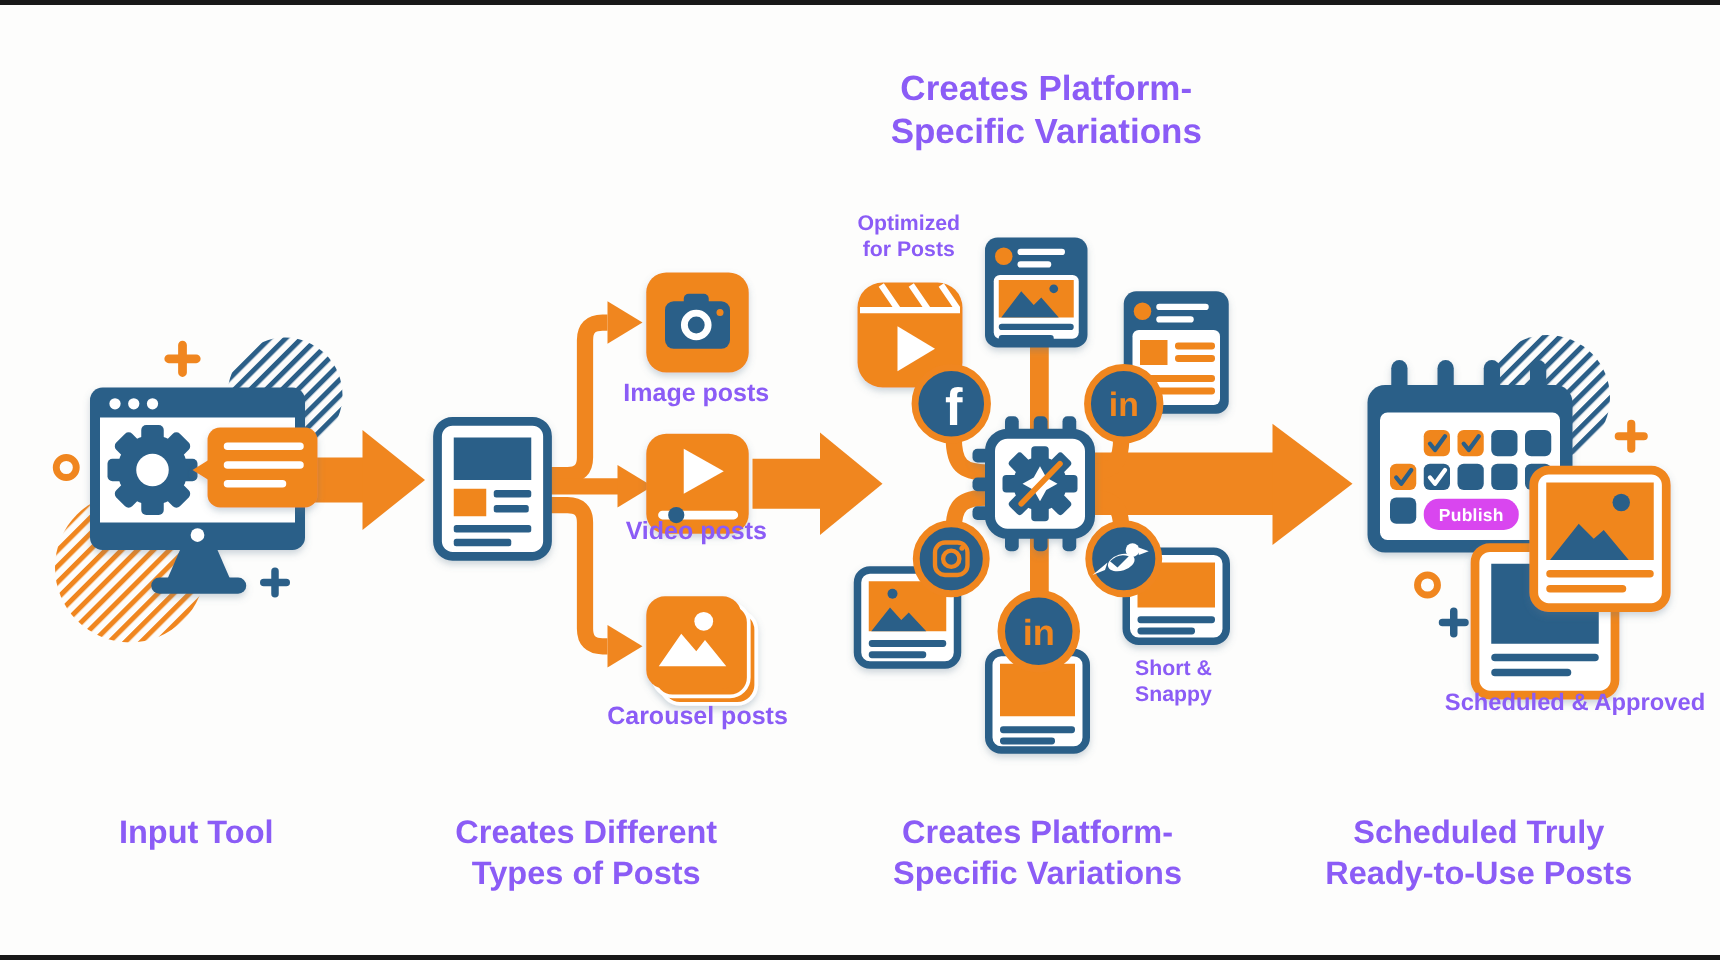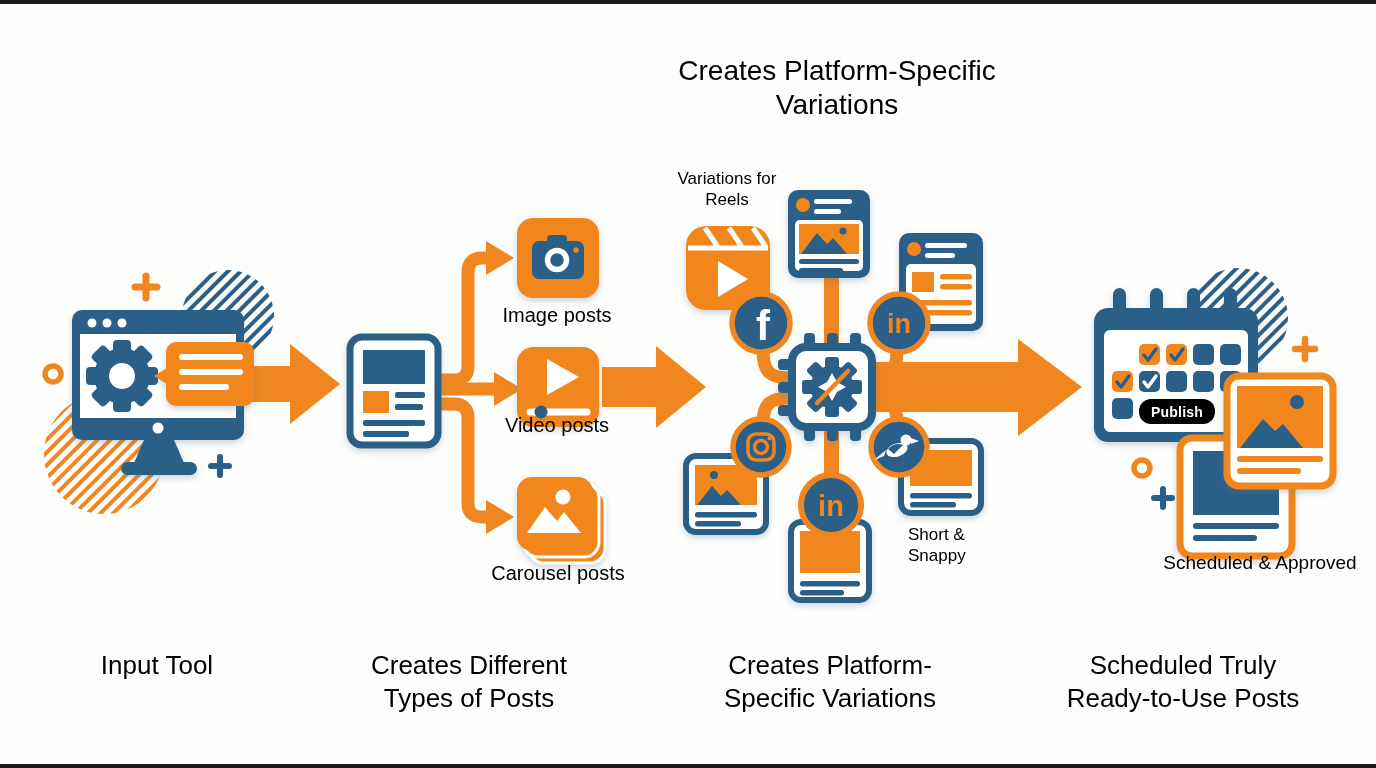--- a/index.html
+++ b/index.html
@@ -5,41 +5,41 @@
   html,body{margin:0;padding:0;background:#fff;}
   #canvas{
     position:relative;width:1376px;height:768px;overflow:hidden;
     background:#fdfdfc;font-family:"Liberation Sans",sans-serif;
   }
   .edge-bar{position:absolute;left:0;width:1376px;height:4px;background:#181818;z-index:5;}
   .edge-bar.top{top:0;}
   .edge-bar.bottom{bottom:0;}
   svg.art{position:absolute;left:0;top:0;z-index:1;}
   .lbl{
-    position:absolute;z-index:2;font-weight:400;color:#000000;
+    position:absolute;z-index:2;font-weight:700;color:#8b5cf6;
     text-align:center;line-height:1.22;
   }
   .title{left:677px;top:54px;width:320px;font-size:28px;}
   .post-label{font-size:20px;}
   .lbl-image{left:477px;top:303px;width:160px;}
   .lbl-video{left:477px;top:413px;width:160px;}
   .lbl-carousel{left:468px;top:561px;width:180px;}
   .annot{font-size:17px;line-height:1.22;}
   .lbl-reels{left:677px;top:169px;width:100px;}
   .lbl-professional{left:883px;top:185px;width:118px;}
   .lbl-short{left:908px;top:525px;width:100px;text-align:left;}
   .lbl-scheduled{left:1128px;top:551px;width:224px;font-size:19px;margin-left:20px;}
   .caption{font-size:26px;line-height:1.25;top:649px;}
   .cap-1{left:37px;width:240px;}
   .cap-2{left:344px;width:250px;}
   .cap-3{left:687px;width:286px;}
   .cap-4{left:1048px;width:270px;}
   .publish-btn{
     position:absolute;z-index:3;left:1139px;top:399px;width:76px;height:25px;
-    background:#000000;border-radius:12px;color:#fff;font-size:14px;font-weight:700;
+    background:#d946ef;border-radius:12px;color:#fff;font-size:14px;font-weight:700;
     display:flex;align-items:center;justify-content:center;letter-spacing:.2px;
   }
 </style>
 </head>
 <body>
 
 <div id="canvas">
   <div class="edge-bar top"></div>
   <div class="edge-bar bottom"></div>
 
@@ -325,21 +325,21 @@
       <path d="M1163 489 v18 M1154 498 h18" stroke="#2B5F88" stroke-width="6" stroke-linecap="round" fill="none"></path>
     </g>
   </svg>
 
   <div class="lbl title">Creates Platform-Specific Variations</div>
 
   <div class="lbl post-label lbl-image">Image posts</div>
   <div class="lbl post-label lbl-video">Video posts</div>
   <div class="lbl post-label lbl-carousel">Carousel posts</div>
 
-  <div class="lbl annot lbl-reels">Variations for Reels</div>
+  <div class="lbl annot lbl-reels">Optimized for Posts</div>
   <div class="lbl annot lbl-short">Short &amp; Snappy</div>
   <div class="lbl lbl-scheduled">Scheduled &amp; Approved</div>
 
   <div class="publish-btn">Publish</div>
 
   <div class="lbl caption cap-1">Input Tool</div>
   <div class="lbl caption cap-2">Creates Different Types of Posts</div>
   <div class="lbl caption cap-3">Creates Platform-Specific Variations</div>
   <div class="lbl caption cap-4">Scheduled Truly Ready-to-Use Posts</div>
 </div>

